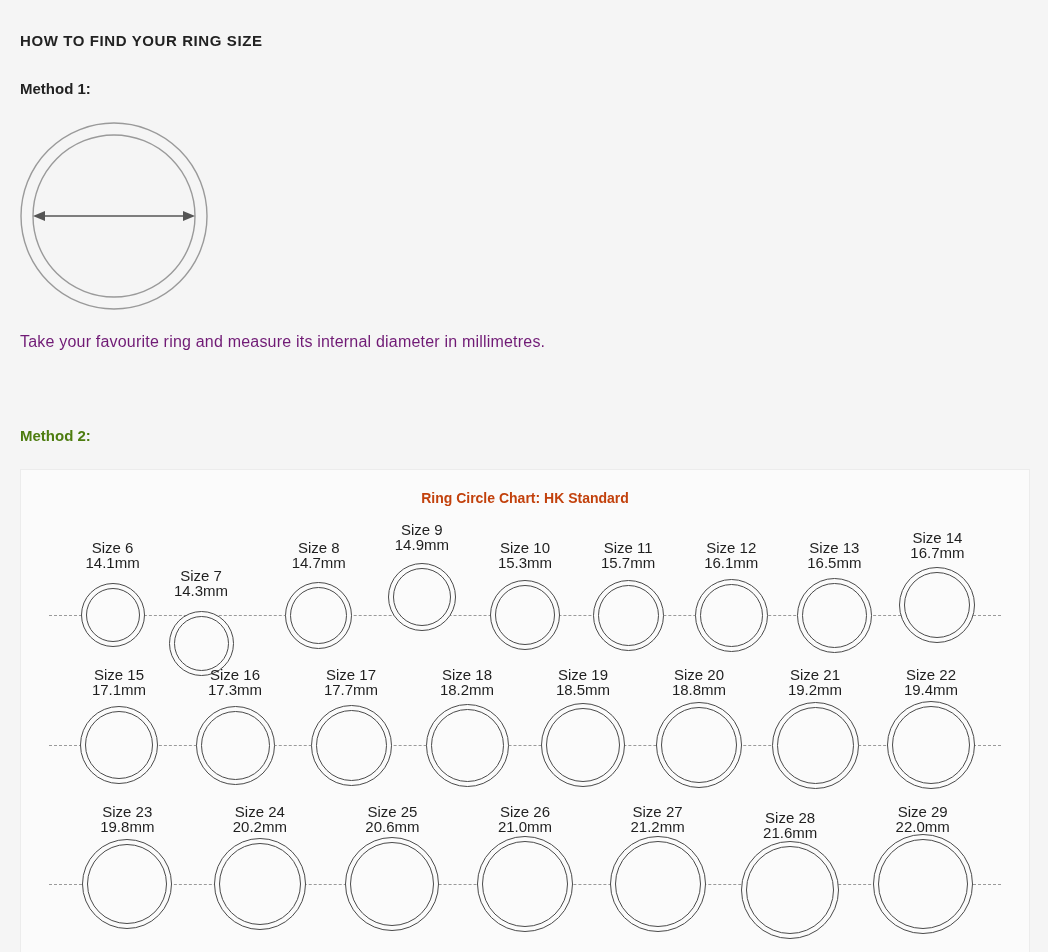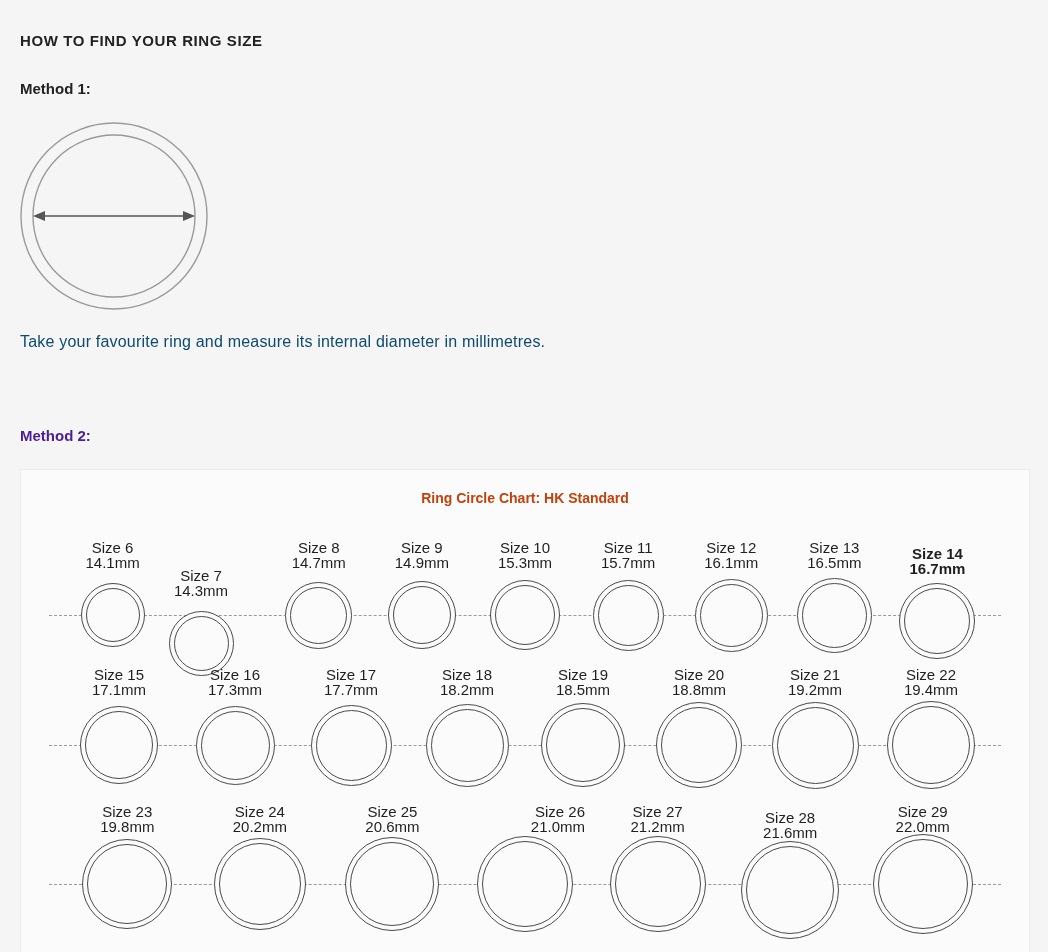--- a/index.html
+++ b/index.html
@@ -36,35 +36,35 @@
     font-size: 15px;
     font-weight: bold;
     color: #222;
   }
   .method2-label {
     position: absolute;
     left: 20px;
     top: 427px;
     font-size: 15px;
     font-weight: bold;
-    color: #4c1d95;
+    color: #4d7c0f;
   }
   .ring-diagram {
     position: absolute;
     left: 18px;
     top: 116px;
     width: 200px;
     height: 200px;
   }
   .method1-caption {
     position: absolute;
     left: 20px;
     top: 333px;
     font-size: 16px;
-    color: #0c4a6e;
+    color: #701a75;
     letter-spacing: 0.2px;
   }
   .chart-panel {
     position: absolute;
     left: 20px;
     top: 469px;
     width: 1008px;
     height: 483px;
     background: #fbfbfb;
     border: 1px solid #ececec;
@@ -165,21 +165,21 @@
               <div class="inner"></div>
             </div>
           </div>
           <div class="ring-cell" style="left: 237.778px; top: 70px; width: 120px;">
             <span class="lbl-size">Size 8</span>
             <span class="lbl-mm">14.7mm</span>
             <div class="ring" style="width: 67px; height: 67px; margin-top: 11.5px;">
               <div class="inner"></div>
             </div>
           </div>
-          <div class="ring-cell" style="left: 340.889px; top: 70px; width: 120px; text-align: center;">
+          <div class="ring-cell" style="left: 340.889px; top: 52px; width: 120px; text-align: center;">
             <span class="lbl-size">Size 9</span>
             <span class="lbl-mm">14.9mm</span>
             <div class="ring" style="width: 68px; height: 68px; margin-top: 11px;">
               <div class="inner"></div>
             </div>
           </div>
           <div class="ring-cell" style="left: 444px; top: 70px; width: 120px;">
             <span class="lbl-size">Size 10</span>
             <span class="lbl-mm">15.3mm</span>
             <div class="ring" style="width: 70px; height: 70px; margin-top: 10px;">
@@ -200,21 +200,21 @@
               <div class="inner"></div>
             </div>
           </div>
           <div class="ring-cell" style="left: 753.333px; top: 70px; width: 120px;">
             <span class="lbl-size">Size 13</span>
             <span class="lbl-mm">16.5mm</span>
             <div class="ring" style="width: 75px; height: 75px; margin-top: 7.5px;">
               <div class="inner"></div>
             </div>
           </div>
-          <div class="ring-cell" style="left: 856.444px; top: 76px; width: 120px; font-weight: bold;">
+          <div class="ring-cell" style="left: 856.444px; top: 60px; width: 120px;">
             <span class="lbl-size">Size 14</span>
             <span class="lbl-mm">16.7mm</span>
             <div class="ring" style="width: 76px; height: 76px; margin-top: 7px;">
               <div class="inner"></div>
             </div>
           </div>
         </div>
         <div class="row" style="top: 0px;">
           <div class="row-line" style="top: 275px;"></div>
           <div class="ring-cell" style="left: 38px; top: 197px; width: 120px;">
@@ -290,21 +290,21 @@
               <div class="inner"></div>
             </div>
           </div>
           <div class="ring-cell" style="left: 311.429px; top: 334px; width: 120px;">
             <span class="lbl-size">Size 25</span>
             <span class="lbl-mm">20.6mm</span>
             <div class="ring" style="width: 94px; height: 94px; margin-top: 3px;">
               <div class="inner"></div>
             </div>
           </div>
-          <div class="ring-cell" style="left: 444px; top: 334px; width: 120px; text-align: right;">
+          <div class="ring-cell" style="left: 444px; top: 334px; width: 120px;">
             <span class="lbl-size">Size 26</span>
             <span class="lbl-mm">21.0mm</span>
             <div class="ring" style="width: 96px; height: 96px; margin-top: 2px;">
               <div class="inner"></div>
             </div>
           </div>
           <div class="ring-cell" style="left: 576.571px; top: 334px; width: 120px;">
             <span class="lbl-size">Size 27</span>
             <span class="lbl-mm">21.2mm</span>
             <div class="ring" style="width: 96px; height: 96px; margin-top: 2px;">

